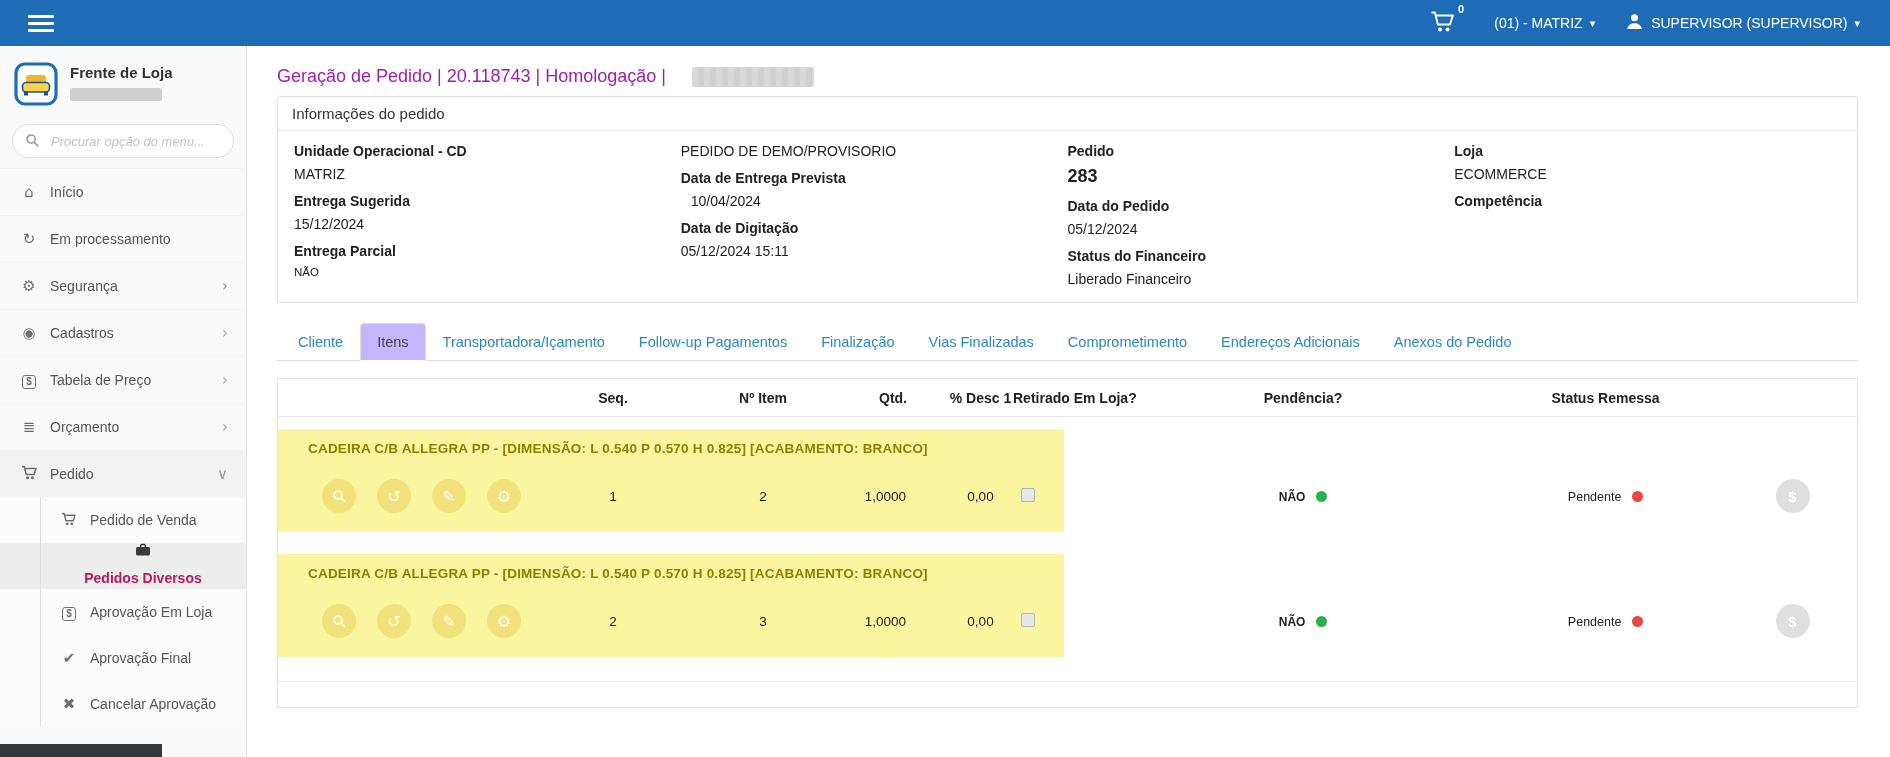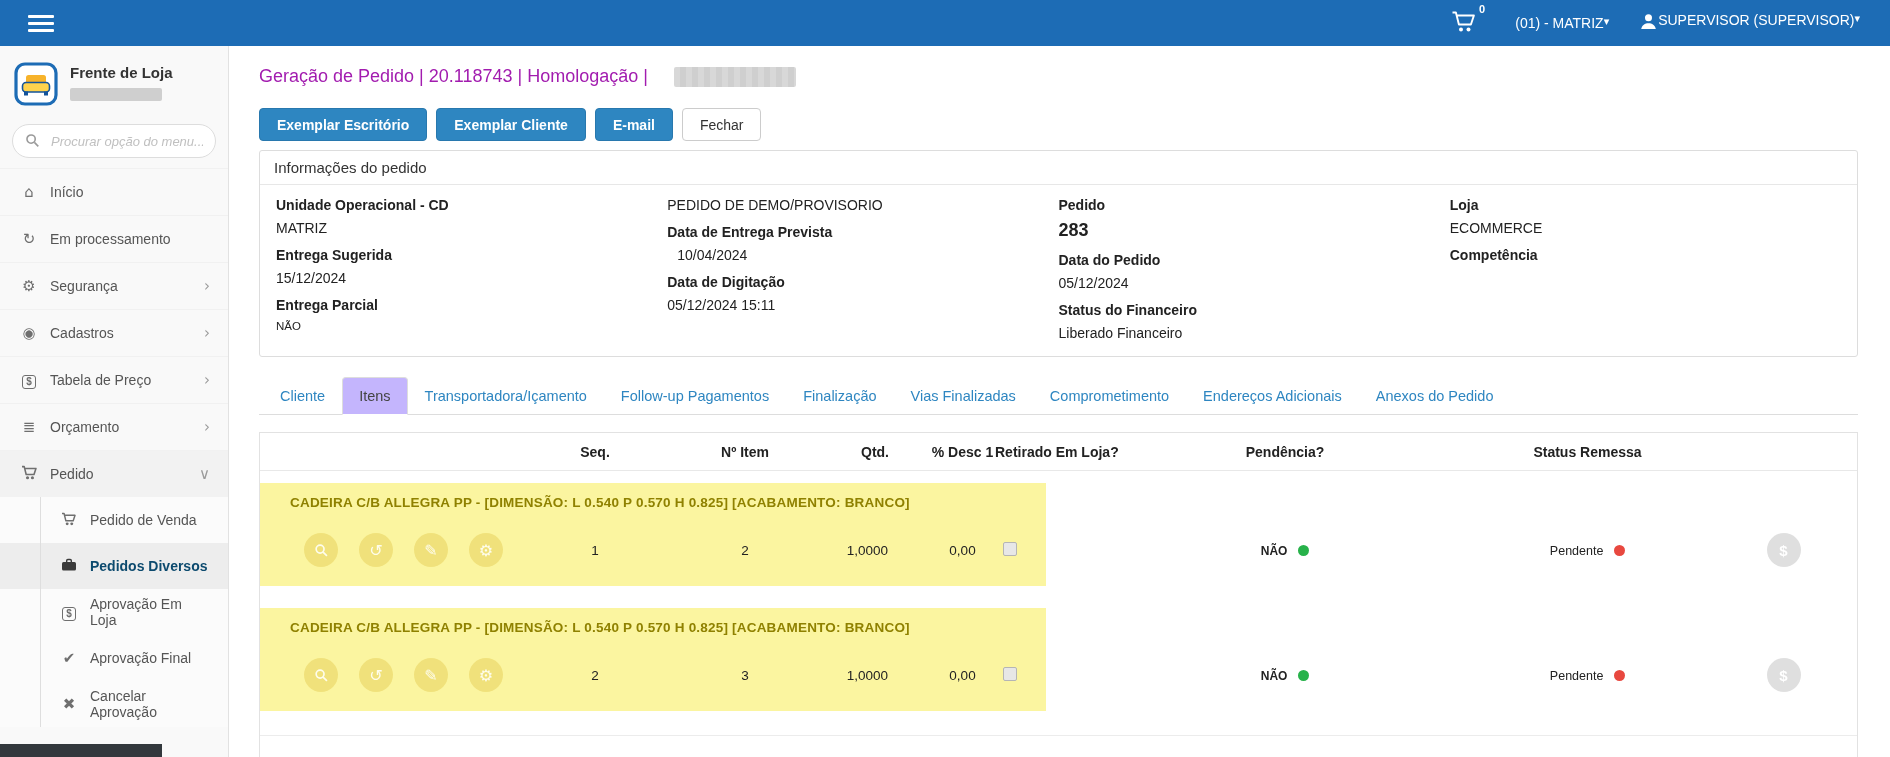--- a/index.html
+++ b/index.html
@@ -9,45 +9,45 @@
 
   
   .topbar { height: 46px; background: #1d6cb5; display: flex; align-items: center; color: #fff; }
   .brand { width: 247px; height: 100%; background: #14549c; display: flex; align-items: center;
     padding-left: 24px; font-weight: bold; font-size: 20px; letter-spacing: .5px; cursor: pointer; }
   .hamburger { margin-left: 28px; width: 26px; cursor: pointer; }
   .hamburger i { display: block; height: 3px; background: #fff; margin: 4px 0; border-radius: 1px; }
   .topbar-right { margin-left: auto; display: flex; align-items: center; gap: 30px; padding-right: 30px; }
   .cart { position: relative; cursor: pointer; padding-right: 8px; }
   .cart-badge { position: absolute; top: -7px; right: 0; font-size: 11px; font-weight: bold; color: #fff; }
-  .store, .user { display: flex; align-items: flex-start; font-size: 14px; cursor: pointer; white-space: nowrap; }
+  .store, .user { display: flex; align-items: center; gap: 7px; font-size: 14px; cursor: pointer; white-space: nowrap; }
   .caret { font-size: 11px; }
 
   
   .layout { display: flex; height: 711px; }
 
   
-  .sidebar { width: 229px; background: #f9f9f9; border-right: 1px solid #e2e2e2; position: relative; flex: none; }
+  .sidebar { width: 247px; background: #f9f9f9; border-right: 1px solid #e2e2e2; position: relative; flex: none; }
   .sidebar-head { display: flex; gap: 12px; padding: 16px 14px 10px 14px; align-items: flex-start; }
   .app-title { font-weight: bold; font-size: 15px; color: #333; margin-top: 2px; }
   .redacted-side { width: 92px; height: 13px; background: #cfcfcf; border-radius: 2px; margin-top: 7px; }
   .search-wrap { margin: 4px 12px 10px 12px; position: relative; }
   .search-input { width: 100%; height: 34px; border: 1px solid #ddd; border-radius: 17px;
     padding: 0 12px 0 38px; font-size: 13px; color: #555; outline: none; font-family: "Liberation Sans", sans-serif; font-style: italic; }
   .search-input::placeholder { color: #c0c0c0; }
   .search-mag { position: absolute; left: 13px; top: 9px; }
   .menu-item { display: flex; align-items: center; gap: 10px; height: 47px; padding: 0 18px;
     font-size: 14px; color: #555; cursor: pointer; border-top: 1px solid #f1f1f1; }
   .mi-icon { width: 22px; text-align: center; color: #6f6f6f; font-size: 15px; flex: none; }
   .chev { margin-left: auto; color: #9a9a9a; font-size: 15px; }
   .menu-item.parent-open { background: #f2f2f2; }
   .submenu { position: relative; background: #fbfbfb; }
   .submenu::before { content: ""; position: absolute; left: 40px; top: 0; bottom: 0; width: 1px; background: #dedede; }
   .submenu .menu-item { height: 46px; padding-left: 58px; border-top: none; }
-  .submenu .menu-item.active { font-weight: bold; color: #0c4a6e; background: #ededed; }
+  .submenu .menu-item.active { font-weight: bold; color: #be185d; background: #ededed; flex-direction: column; }
   .money-box { display: inline-block; border: 1.4px solid #6f6f6f; border-radius: 3px; font-size: 10px;
     line-height: 12px; padding: 0 3px; font-weight: bold; }
   .sidebar-strip { position: absolute; left: 0; bottom: 0; width: 162px; height: 13px; background: #33383d; }
 
   
   .main { flex: 1; padding: 0 32px 0 30px; overflow: hidden; background: #fff; }
   .breadcrumb-row { margin-top: 20px; display: flex; align-items: center; gap: 26px;
     font-size: 18px; color: #a21caf; }
   .redacted-main { width: 122px; height: 20px; border-radius: 2px;
     background: repeating-linear-gradient(90deg, #d8d8d8 0 6px, #cfcfcf 6px 12px); }
@@ -247,26 +247,20 @@
 
     <div class="sidebar-strip"></div>
   </div>
 
   <div class="main">
     <div class="breadcrumb-row">
       <span>Geração de Pedido | 20.118743 | Homologação |</span>
       <span class="redacted-main"></span>
     </div>
 
-    <div class="btn-row">
-      <button class="btn btn-primary">Exemplar Escritório</button>
-      <button class="btn btn-primary">Exemplar Cliente</button>
-      <button class="btn btn-primary">E-mail</button>
-      <button class="btn btn-default">Fechar</button>
-    </div>
 
     <div class="info-panel">
       <div class="info-head">Informações do pedido</div>
       <div class="info-grid">
         <div>
           <div class="fld">
               <div class="lbl">Unidade Operacional - CD</div>
               <div class="val">MATRIZ</div>
             </div>
           <div class="fld">

